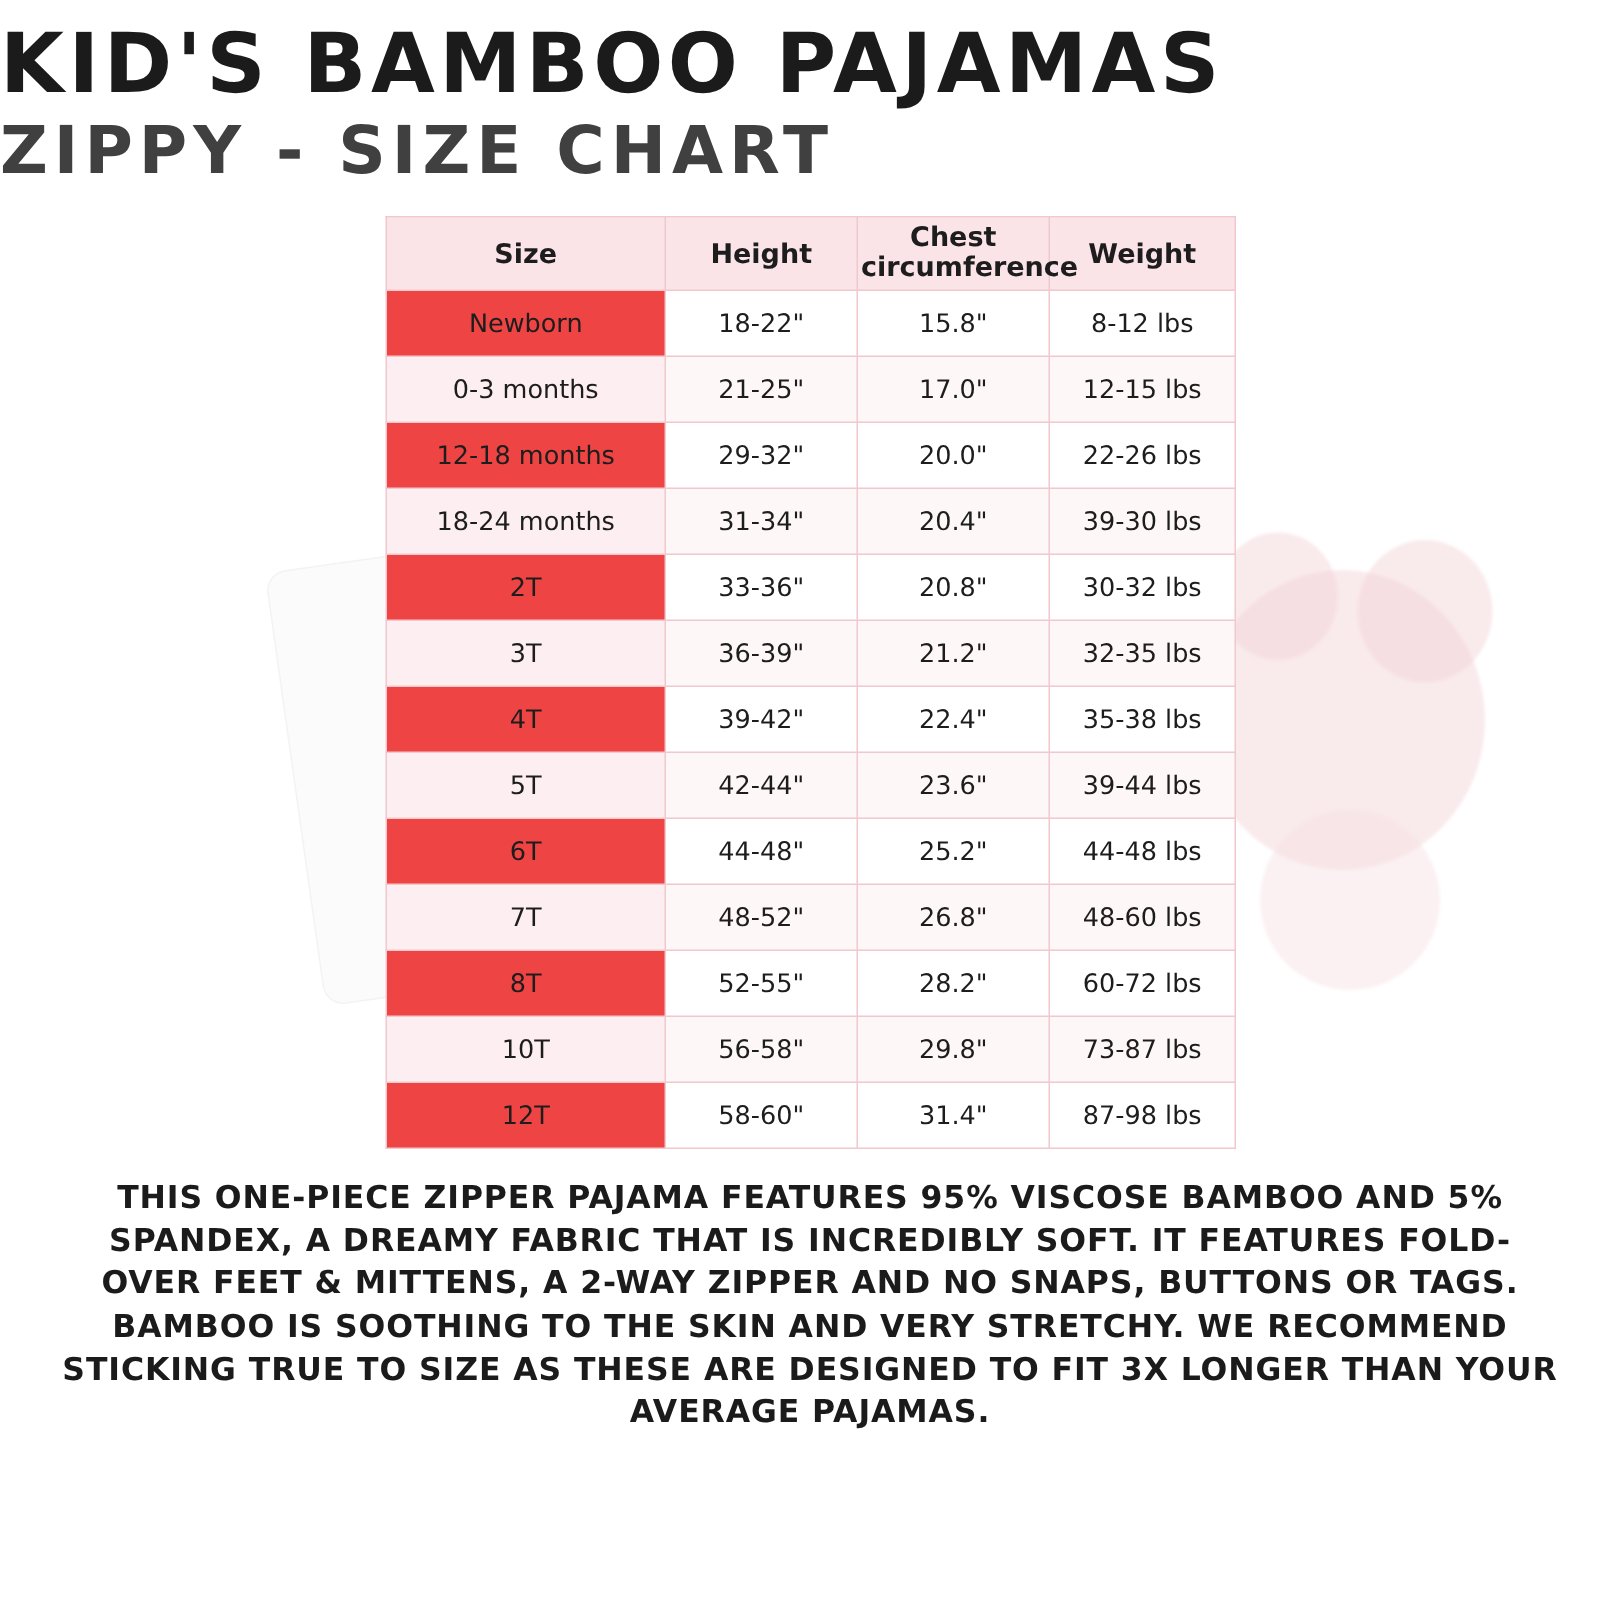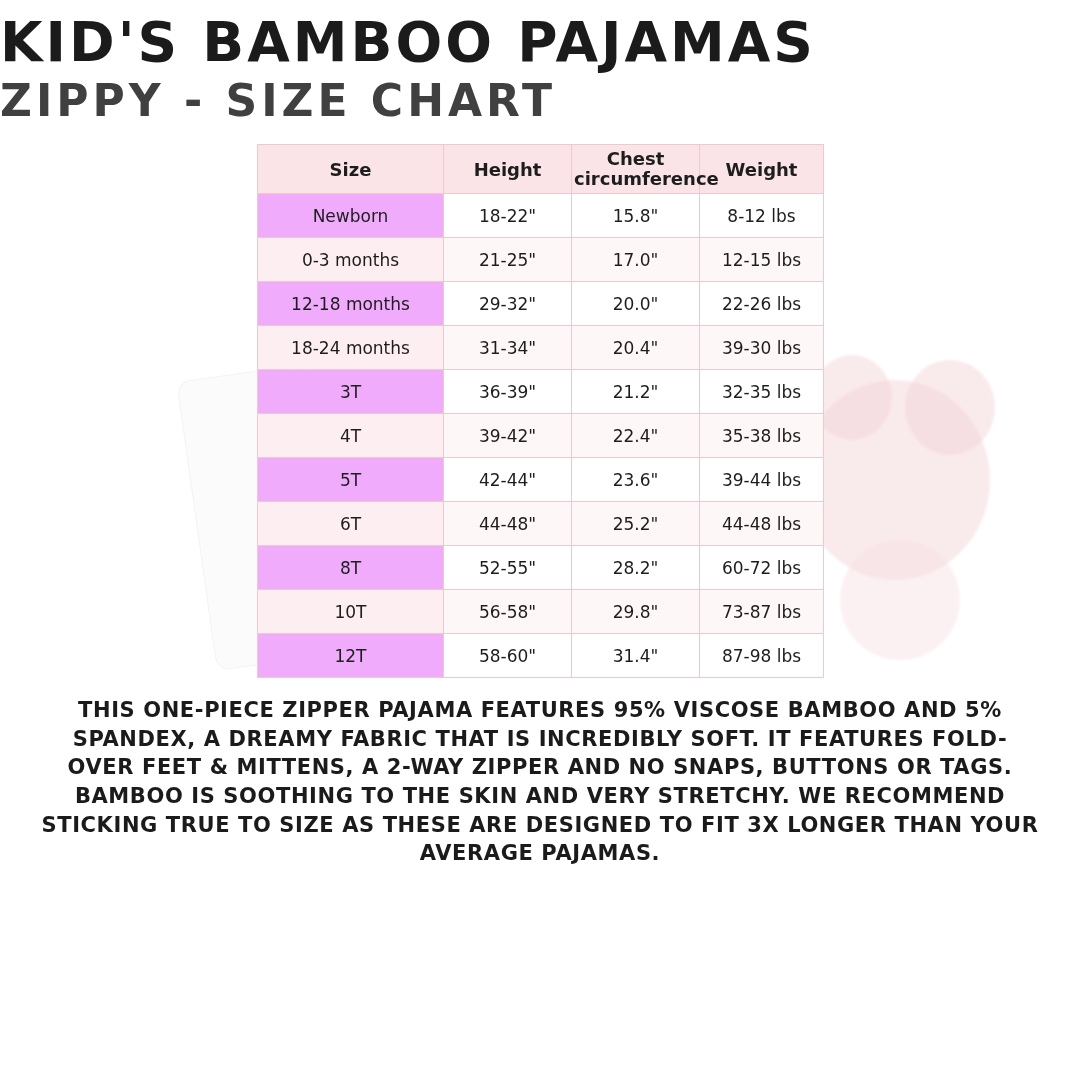--- a/index.html
+++ b/index.html
@@ -125,21 +125,21 @@
     font-weight: 700;
   }
   table.size-chart thead th .chest-main { display: block; line-height: 1.05; }
   table.size-chart thead th .chest-sub {
     display: block;
     font-size: 18px;
     line-height: 1.1;
     margin-top: 1px;
   }
   table.size-chart td.col-size {
-    background: #f0abfc;
+    background: #ef4444;
   }
   table.size-chart tbody tr:nth-child(even) td.col-size {
     background: #fdeff1;
   }
   table.size-chart tbody tr:nth-child(even) td {
     background: #fdf7f8;
   }
 
   .footer-note {
     margin-top: 18px;
@@ -213,20 +213,26 @@
             <td class="col-chest">20.0"</td>
             <td class="col-weight">22-26 lbs</td>
           </tr>
           <tr>
             <td class="col-size">18-24 months</td>
             <td class="col-height">31-34"</td>
             <td class="col-chest">20.4"</td>
             <td class="col-weight">39-30 lbs</td>
           </tr>
           <tr>
+            <td class="col-size">2T</td>
+            <td class="col-height">33-36"</td>
+            <td class="col-chest">20.8"</td>
+            <td class="col-weight">30-32 lbs</td>
+          </tr>
+          <tr>
             <td class="col-size">3T</td>
             <td class="col-height">36-39"</td>
             <td class="col-chest">21.2"</td>
             <td class="col-weight">32-35 lbs</td>
           </tr>
           <tr>
             <td class="col-size">4T</td>
             <td class="col-height">39-42"</td>
             <td class="col-chest">22.4"</td>
             <td class="col-weight">35-38 lbs</td>
@@ -237,20 +243,26 @@
             <td class="col-chest">23.6"</td>
             <td class="col-weight">39-44 lbs</td>
           </tr>
           <tr>
             <td class="col-size">6T</td>
             <td class="col-height">44-48"</td>
             <td class="col-chest">25.2"</td>
             <td class="col-weight">44-48 lbs</td>
           </tr>
           <tr>
+            <td class="col-size">7T</td>
+            <td class="col-height">48-52"</td>
+            <td class="col-chest">26.8"</td>
+            <td class="col-weight">48-60 lbs</td>
+          </tr>
+          <tr>
             <td class="col-size">8T</td>
             <td class="col-height">52-55"</td>
             <td class="col-chest">28.2"</td>
             <td class="col-weight">60-72 lbs</td>
           </tr>
           <tr>
             <td class="col-size">10T</td>
             <td class="col-height">56-58"</td>
             <td class="col-chest">29.8"</td>
             <td class="col-weight">73-87 lbs</td>

